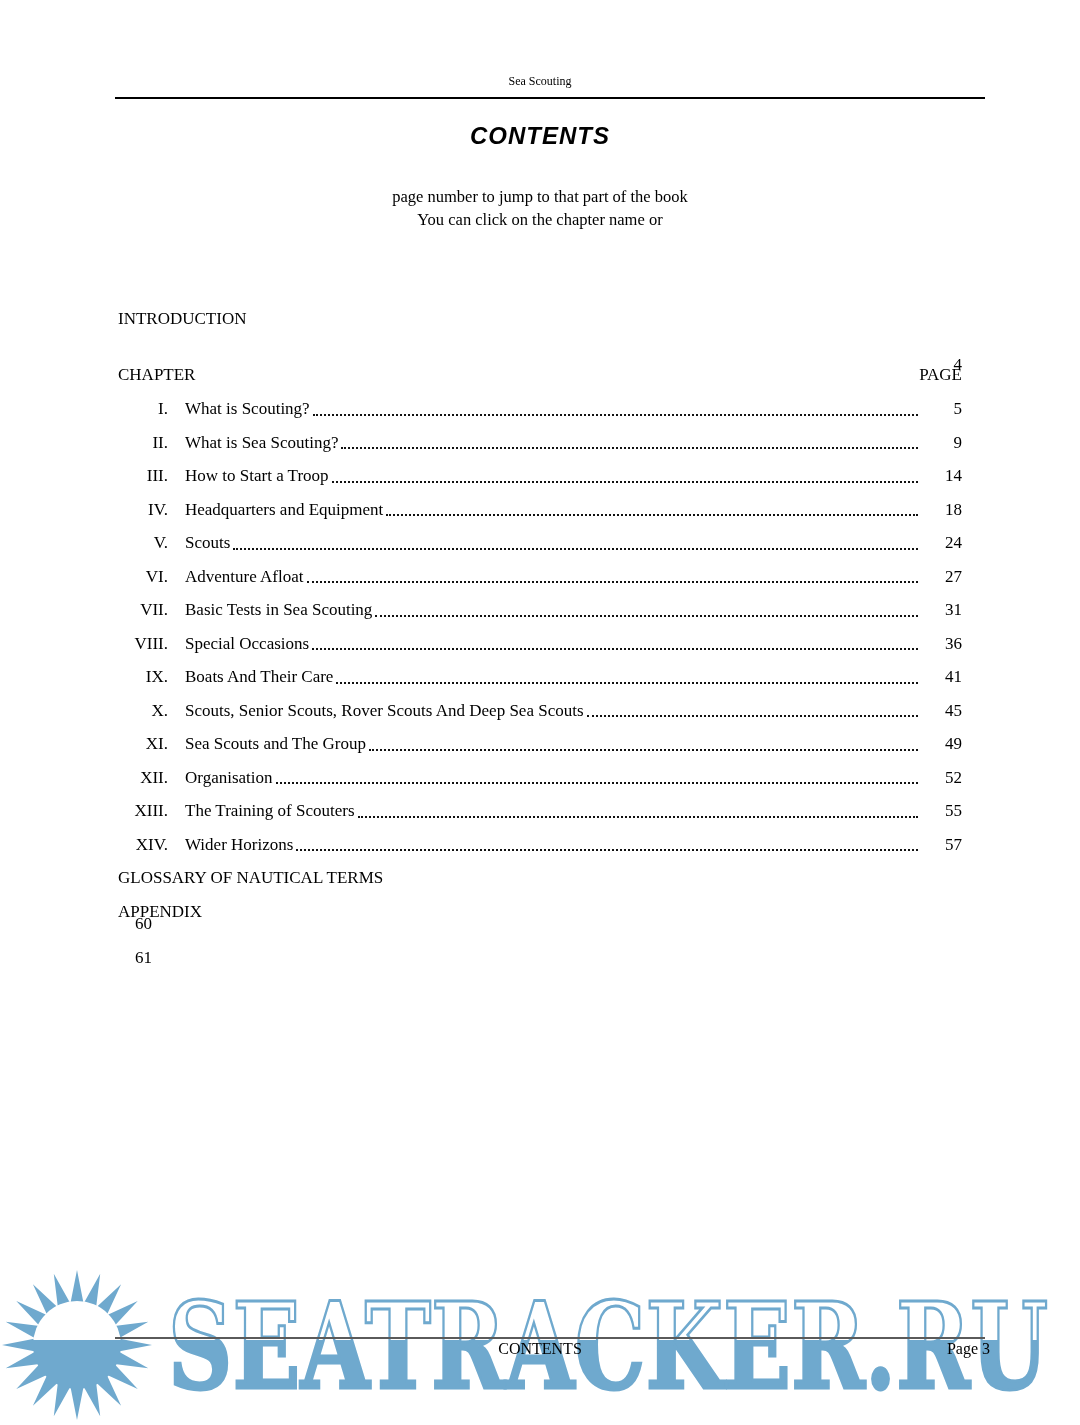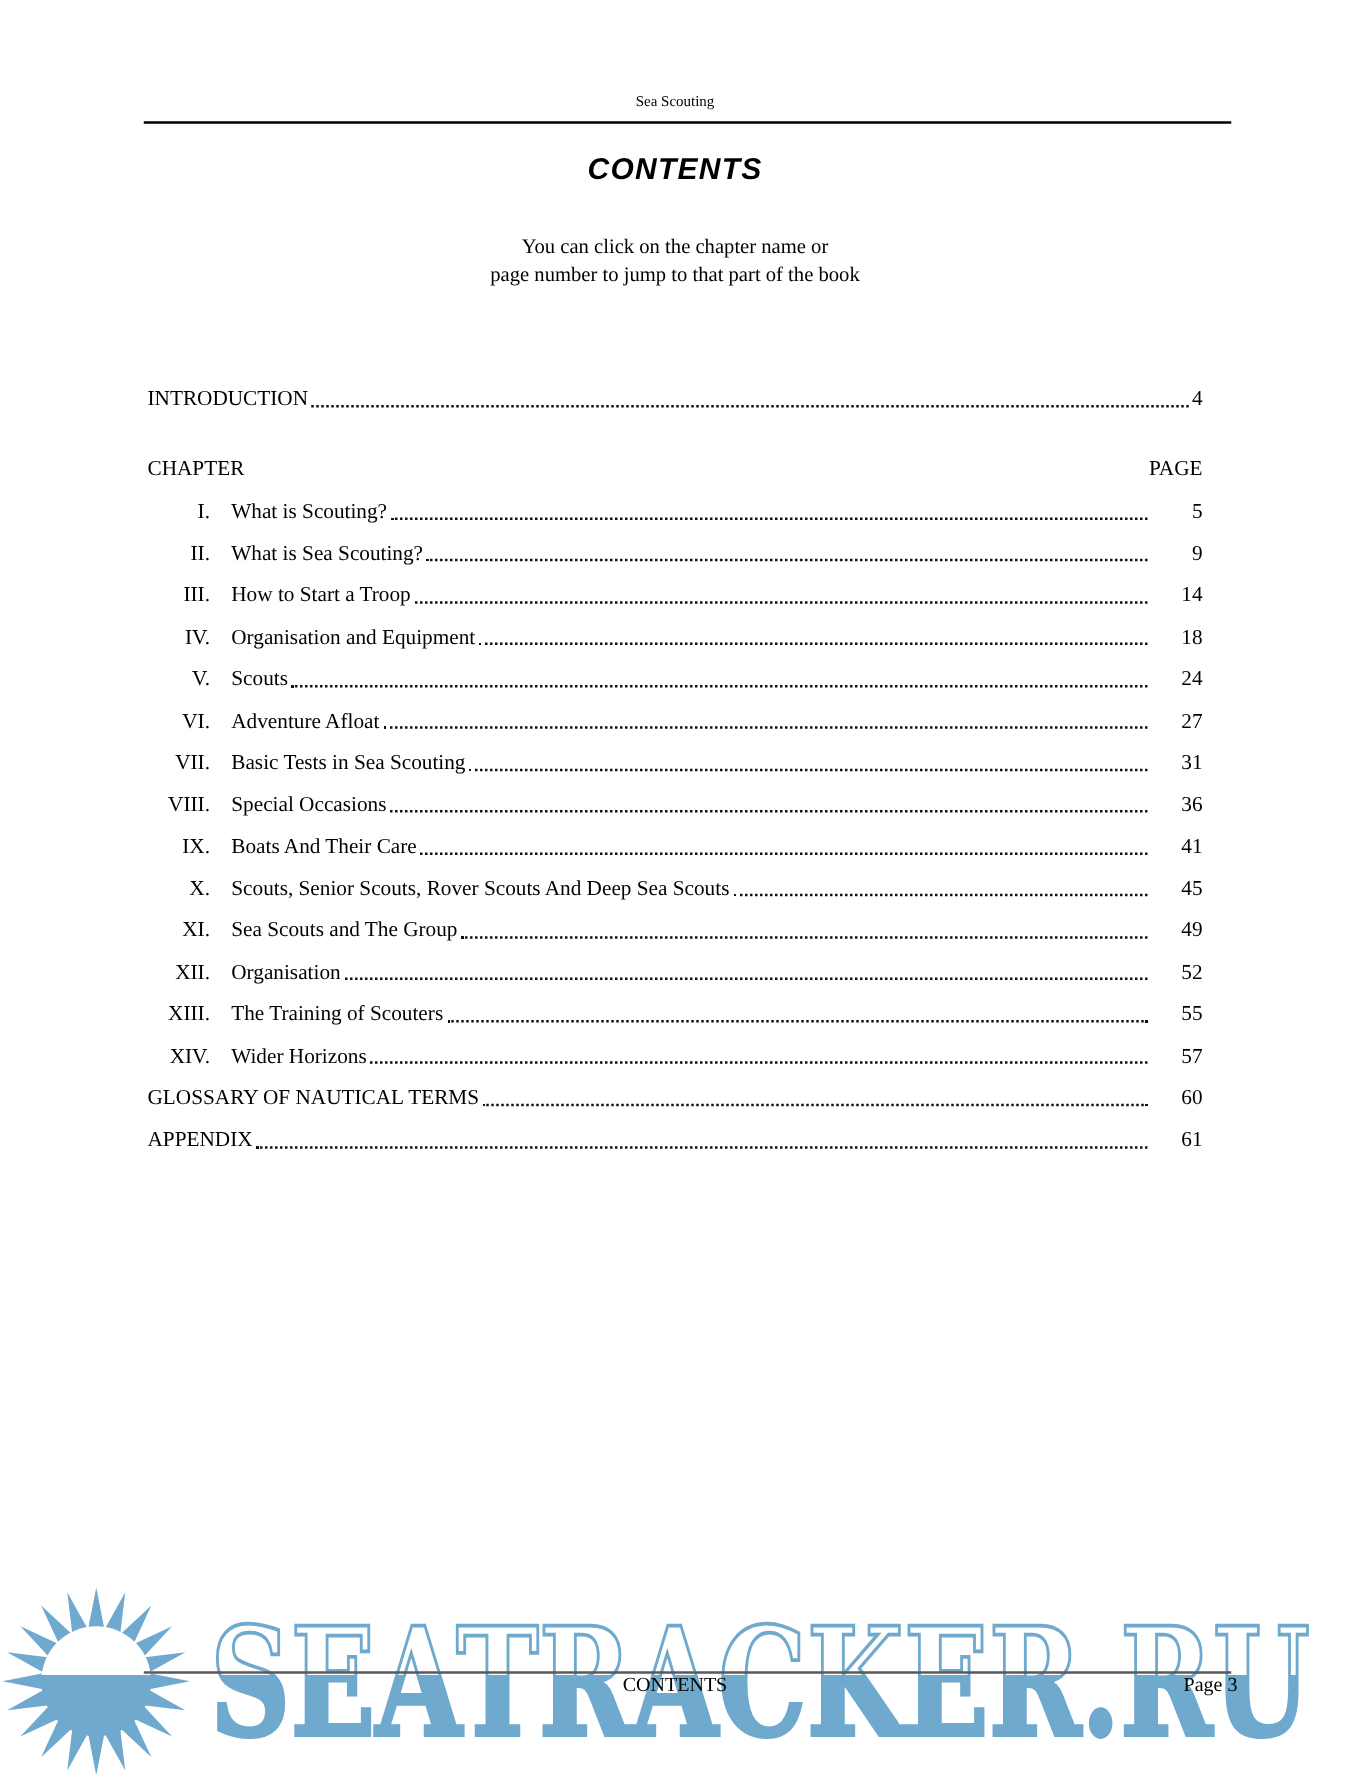--- a/index.html
+++ b/index.html
@@ -30,21 +30,21 @@
   .instructions{
     position:absolute;top:185px;left:0;width:100%;
     text-align:center;font-size:16.5px;line-height:23px;
   }
 
   .toc{
     position:absolute;top:302px;left:118px;width:844px;
     font-size:17px;
   }
   .toc-row{display:flex;line-height:33.5px;height:33.5px;}
-  .toc-row.tall{line-height:34px;height:34px;}
+  .toc-row.tall{line-height:34px;height:34px;flex-direction:column;}
   .leader{
     flex:1 1 auto;
     border-bottom:2px dotted #111;
     margin:0 3px 10px 3px;
     align-self:flex-end;
   }
   .leader.gap-right{margin-right:10px;}
   .toc-page{text-align:right;white-space:nowrap;}
   .toc-page.num-col{width:34px;}
   .toc-headers{
@@ -76,22 +76,22 @@
 <body>
 
 <div class="page">
 
   <div class="running-header">Sea Scouting</div>
   <div class="header-rule"></div>
 
   <h1 class="doc-title">CONTENTS</h1>
 
   <div class="instructions">
+    <div>page number to jump to that part of the book</div>
     <div>You can click on the chapter name or</div>
-    <div>page number to jump to that part of the book</div>
   </div>
 
   <div class="toc">
 
     <div class="toc-row tall">
       <span>INTRODUCTION</span>
       <span class="leader"></span>
       <span class="toc-page">4</span>
     </div>
 
@@ -118,21 +118,21 @@
 
         <div class="toc-row">
           <span class="numeral">III.</span>
           <span class="chap-title">How to Start a Troop</span>
           <span class="leader gap-right"></span>
           <span class="toc-page num-col">14</span>
         </div>
 
         <div class="toc-row">
           <span class="numeral">IV.</span>
-          <span class="chap-title">Organisation and Equipment</span>
+          <span class="chap-title">Headquarters and Equipment</span>
           <span class="leader gap-right"></span>
           <span class="toc-page num-col">18</span>
         </div>
 
         <div class="toc-row">
           <span class="numeral">V.</span>
           <span class="chap-title">Scouts</span>
           <span class="leader gap-right"></span>
           <span class="toc-page num-col">24</span>
         </div>

